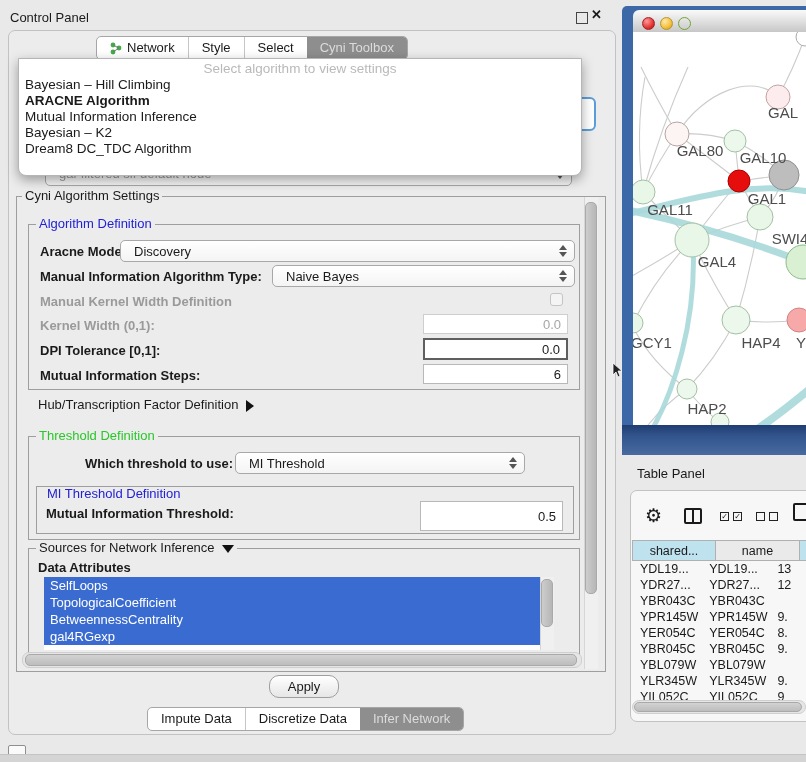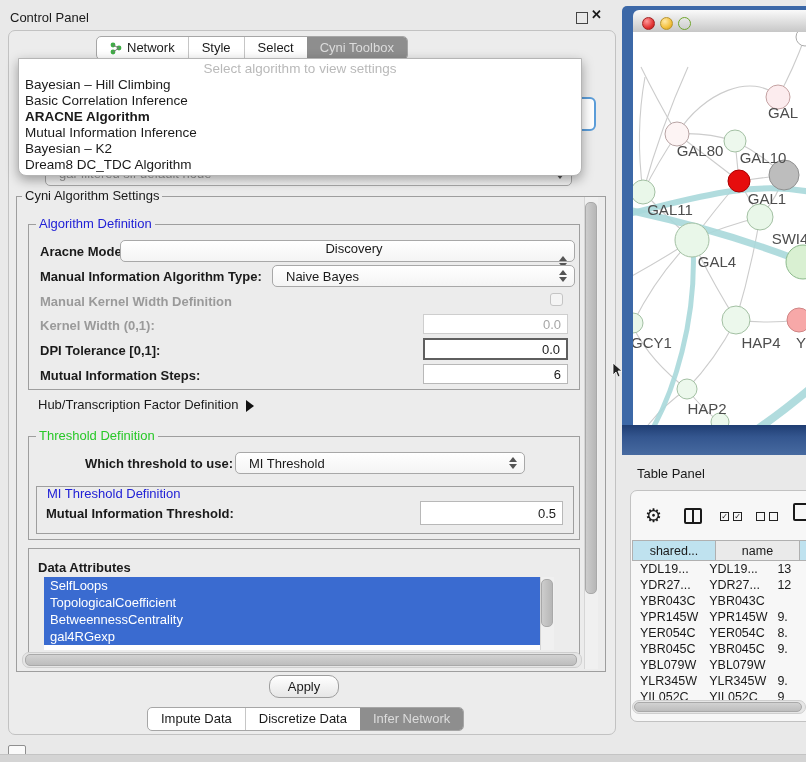--- a/index.html
+++ b/index.html
@@ -98,39 +98,38 @@
     <span class="spin">
         <i class="up"></i>
         <i class="dn"></i>
       </span>
   </div>
 
   <div class="abs popup" style="left:18px;top:58px;width:562px;height:114px;">
     <div class="pholder">Select algorithm to view settings</div>
     <div>
         <div class="pitem">Bayesian – Hill Climbing</div>
-        <div class="pitem">Basic Correlation Inference</div>
         <div class="pitem bold">ARACNE Algorithm</div>
         <div class="pitem">Mutual Information Inference</div>
         <div class="pitem">Bayesian – K2</div>
         <div class="pitem">Dream8 DC_TDC Algorithm</div>
       </div>
   </div>
 
   <div class="abs grp" style="left:16px;top:196px;width:588px;height:474px;"></div>
   <span class="grp-title abs" style="left:22px;top:189px;">Cyni Algorithm Settings</span>
 
   <div class="abs sb-track-v" style="left:584px;top:197px;width:13px;height:472px;"></div>
   <div class="abs sb-thumb" style="left:585px;top:202px;width:10px;height:390px;"></div>
 
   <div class="abs grp" style="left:28px;top:224px;width:550px;height:164px;"></div>
   <span class="grp-title abs blue-t" style="left:36px;top:217px;">Algorithm Definition</span>
 
   <div class="abs t13 bold" style="left:40px;top:244px;">Aracne Mode:</div>
-  <div class="abs combo" style="left:120px;top:240px;width:455px;height:22px;flex-direction:column;">
+  <div class="abs combo" style="left:120px;top:240px;width:455px;height:22px;">
     <span>Discovery</span>
     <span class="spin">
         <i class="up"></i>
         <i class="dn"></i>
       </span>
   </div>
 
   <div class="abs t13 bold" style="left:40px;top:269px;">Manual Information Algorithm Type:</div>
   <div class="abs combo" style="left:272px;top:265px;width:303px;height:22px;">
     <span>Naive Bayes</span>
@@ -170,25 +169,26 @@
     <span>MI Threshold</span>
     <span class="spin">
         <i class="up"></i>
         <i class="dn"></i>
       </span>
   </div>
 
   <div class="abs grp" style="left:36px;top:486px;width:536px;height:46px;"></div>
   <span class="grp-title abs blue-t" style="left:44px;top:479px;margin-top:8px;">MI Threshold Definition</span>
   <div class="abs t13 bold" style="left:46px;top:506px;">Mutual Information Threshold:</div>
-  <div class="abs field" style="left:420px;top:501px;width:143px;height:24px;">
+  <div class="abs field" style="left:420px;top:501px;width:143px;height:30px;">
     <span>0.5</span>
   </div>
 
   <div class="abs grp" style="left:28px;top:548px;width:550px;height:112px;"></div>
+  <span class="grp-title abs" style="left:36px;top:541px;"><span>Sources for Network Inference</span><span class="tri-d"></span></span>
   <div class="abs t13 bold" style="left:38px;top:560px;">Data Attributes</div>
   <div class="abs" style="left:44px;top:577px;width:496px;height:73px;background:#fff;overflow:hidden;">
       <div class="litem" style="background: rgb(58, 107, 208);">SelfLoops</div>
       <div class="litem" style="background: rgb(58, 107, 208);">TopologicalCoefficient</div>
       <div class="litem" style="background: rgb(58, 107, 208);">BetweennessCentrality</div>
       <div class="litem" style="background: rgb(58, 107, 208);">gal4RGexp</div>
     </div>
   <div class="abs sb-track-v" style="left:540px;top:577px;width:13px;height:73px;"></div>
   <div class="abs sb-thumb" style="left:541px;top:579px;width:10px;height:46px;"></div>
 

